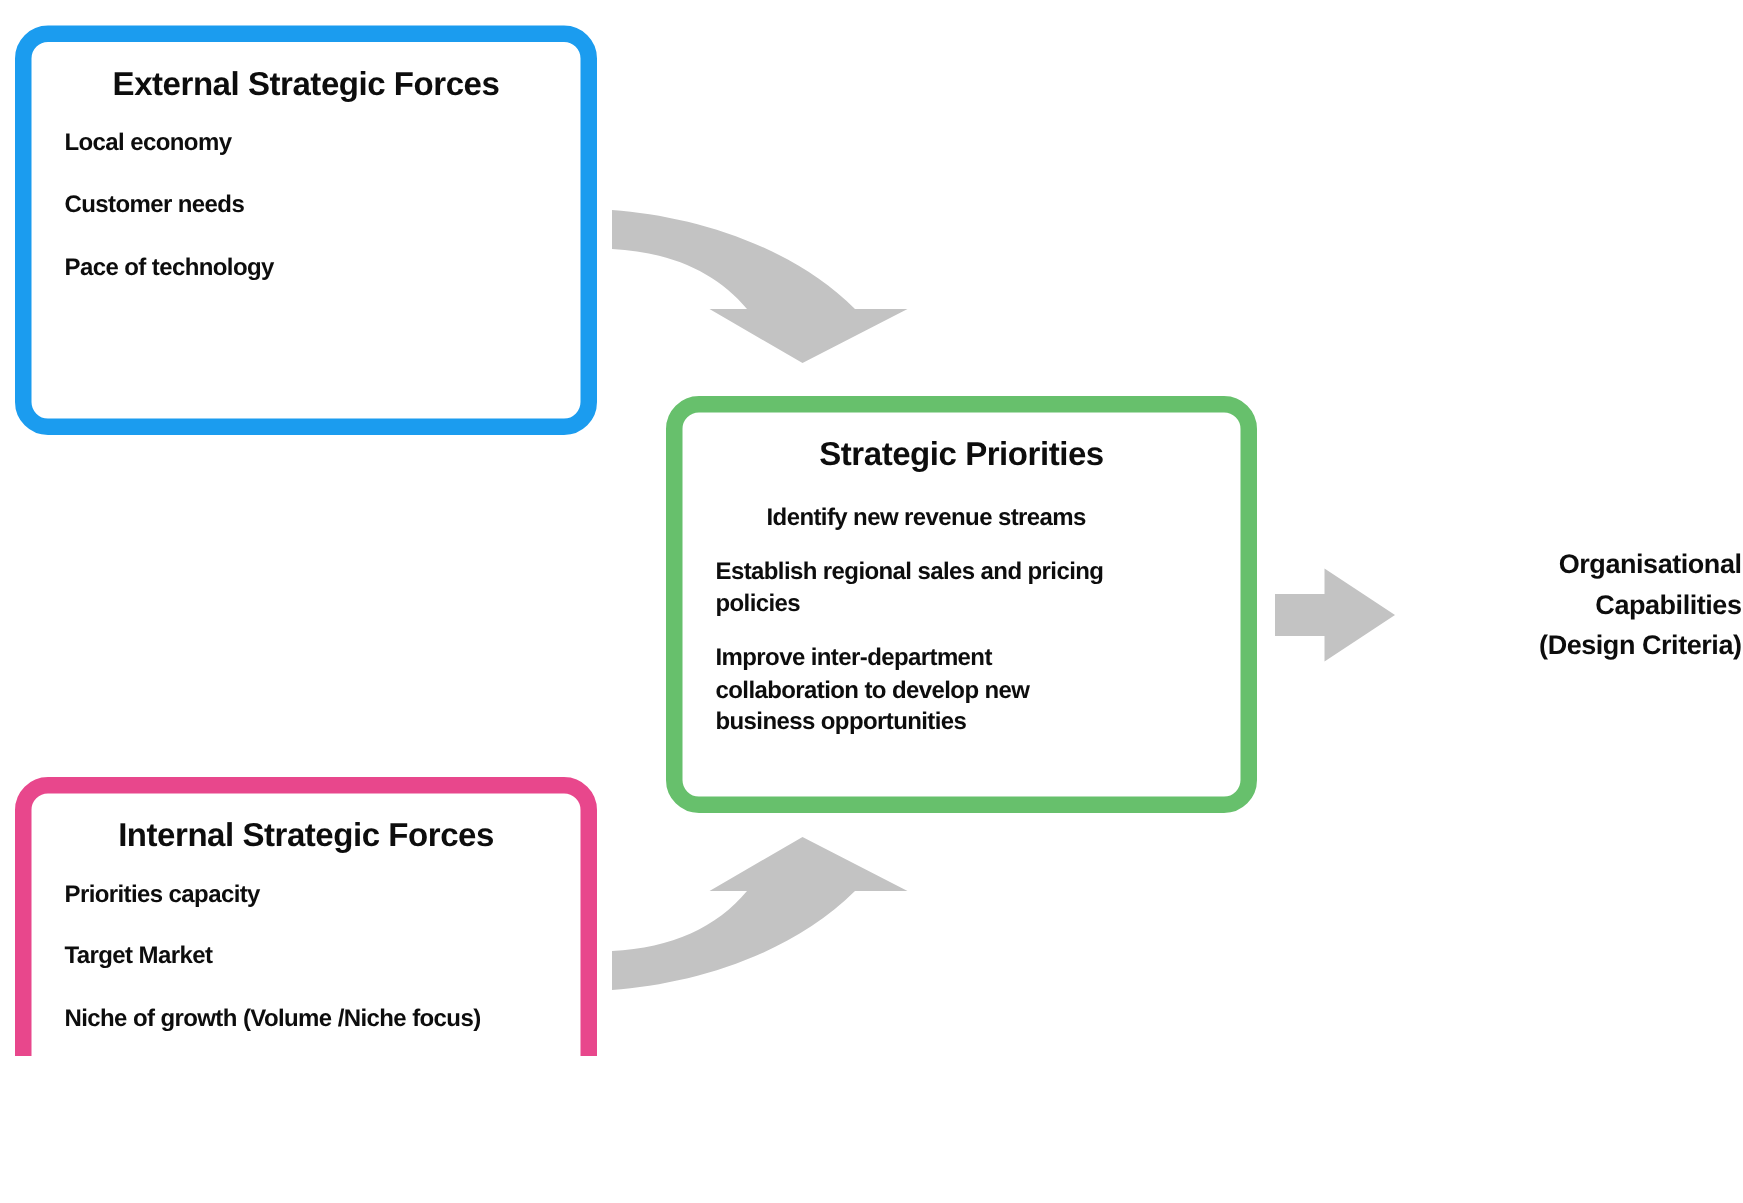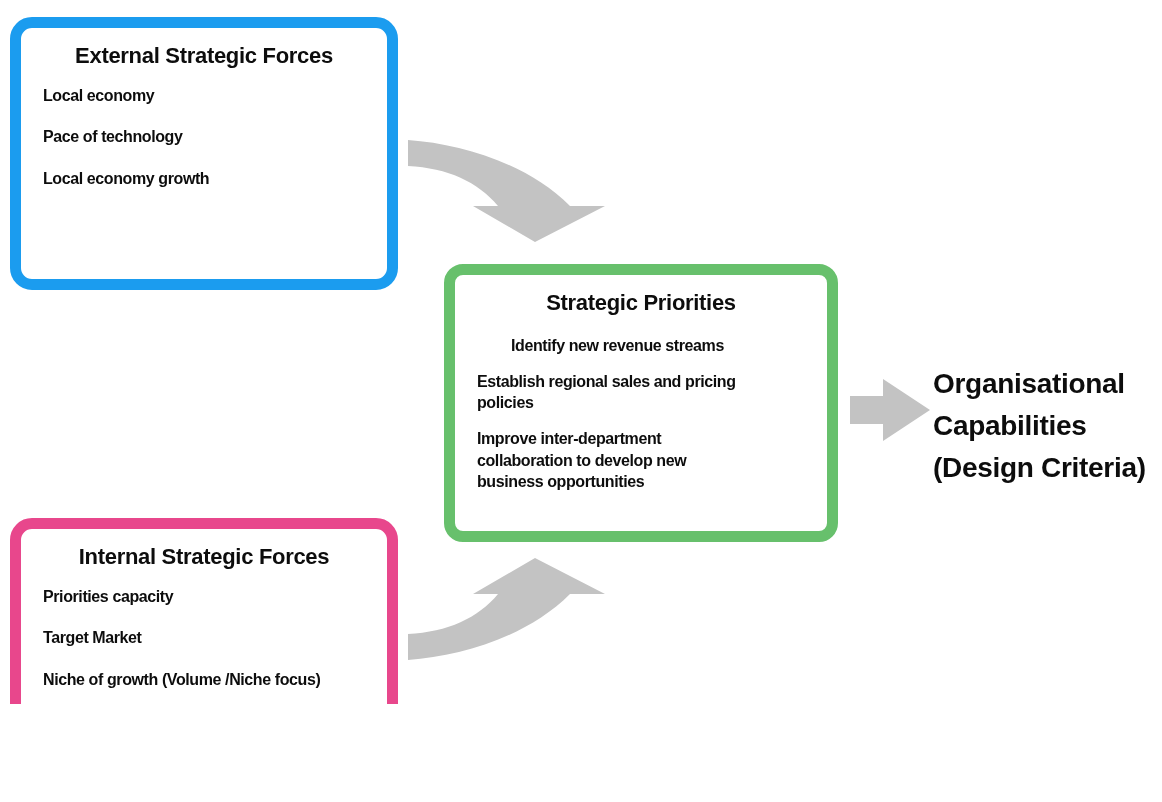--- a/index.html
+++ b/index.html
@@ -42,53 +42,53 @@
   .box-priorities .item{margin-top:15px;line-height:1.33;}
   .box-priorities .item:first-of-type{margin-top:18px;margin-left:42px;}
   .arrow{position:absolute;}
   .arrow path, .arrow polygon{fill:#c3c3c3;}
   .arrow-top{left:408px;top:130px;}
   .arrow-bottom{left:408px;top:550px;}
   .arrow-right{left:850px;top:376px;}
   .outcome{
     position:absolute;
     left:933px;top:363px;width:228px;
-    text-align:left;
-    font-size:28px;
+    text-align:right;
+    font-size:18px;
     font-weight:bold;
     letter-spacing:-0.3px;
     line-height:1.5;
     white-space:pre-line;
   }
   .logo{position:absolute;left:1020px;top:700px;width:142px;height:100px;}
   .logo text{font-family:"Liberation Sans", sans-serif;font-weight:bold;}
   .logo .sm{font-size:40px;fill:#474c55;letter-spacing:-1px;}
   .logo .insight{font-size:31px;fill:#2e9bd6;letter-spacing:-1.5px;}
   .logo .tm{font-size:7px;fill:#9aa2ab;font-weight:normal;}
 </style>
 </head>
 <body>
 
 <div class="canvas">
 
   <section class="box box-external" style="border-color: rgb(27, 156, 239);">
     <h2>External Strategic Forces</h2>
     <p class="item">Local economy</p>
+    <p class="item">Customer needs</p>
     <p class="item">Pace of technology</p>
-    <p class="item">Local economy growth</p>
   </section>
 
   <section class="box box-internal" style="border-color: rgb(232, 71, 140);">
     <h2>Internal Strategic Forces</h2>
     <p class="item">Priorities capacity</p>
     <p class="item">Target Market</p>
     <p class="item">Niche of growth (Volume /Niche focus)</p>
   </section>
 
-  <section class="box box-priorities" style="border-color: rgb(103, 192, 108); border-radius: 19px;">
+  <section class="box box-priorities" style="border-color: rgb(103, 192, 108);">
     <h2>Strategic Priorities</h2>
     <p class="item">Identify new revenue streams</p>
     <p class="item">Establish regional sales and pricing
 policies</p>
     <p class="item">Improve inter-department
 collaboration to develop new
 business opportunities</p>
   </section>
 
   <svg class="arrow arrow-top" width="225" height="120" viewBox="0 0 225 120">

